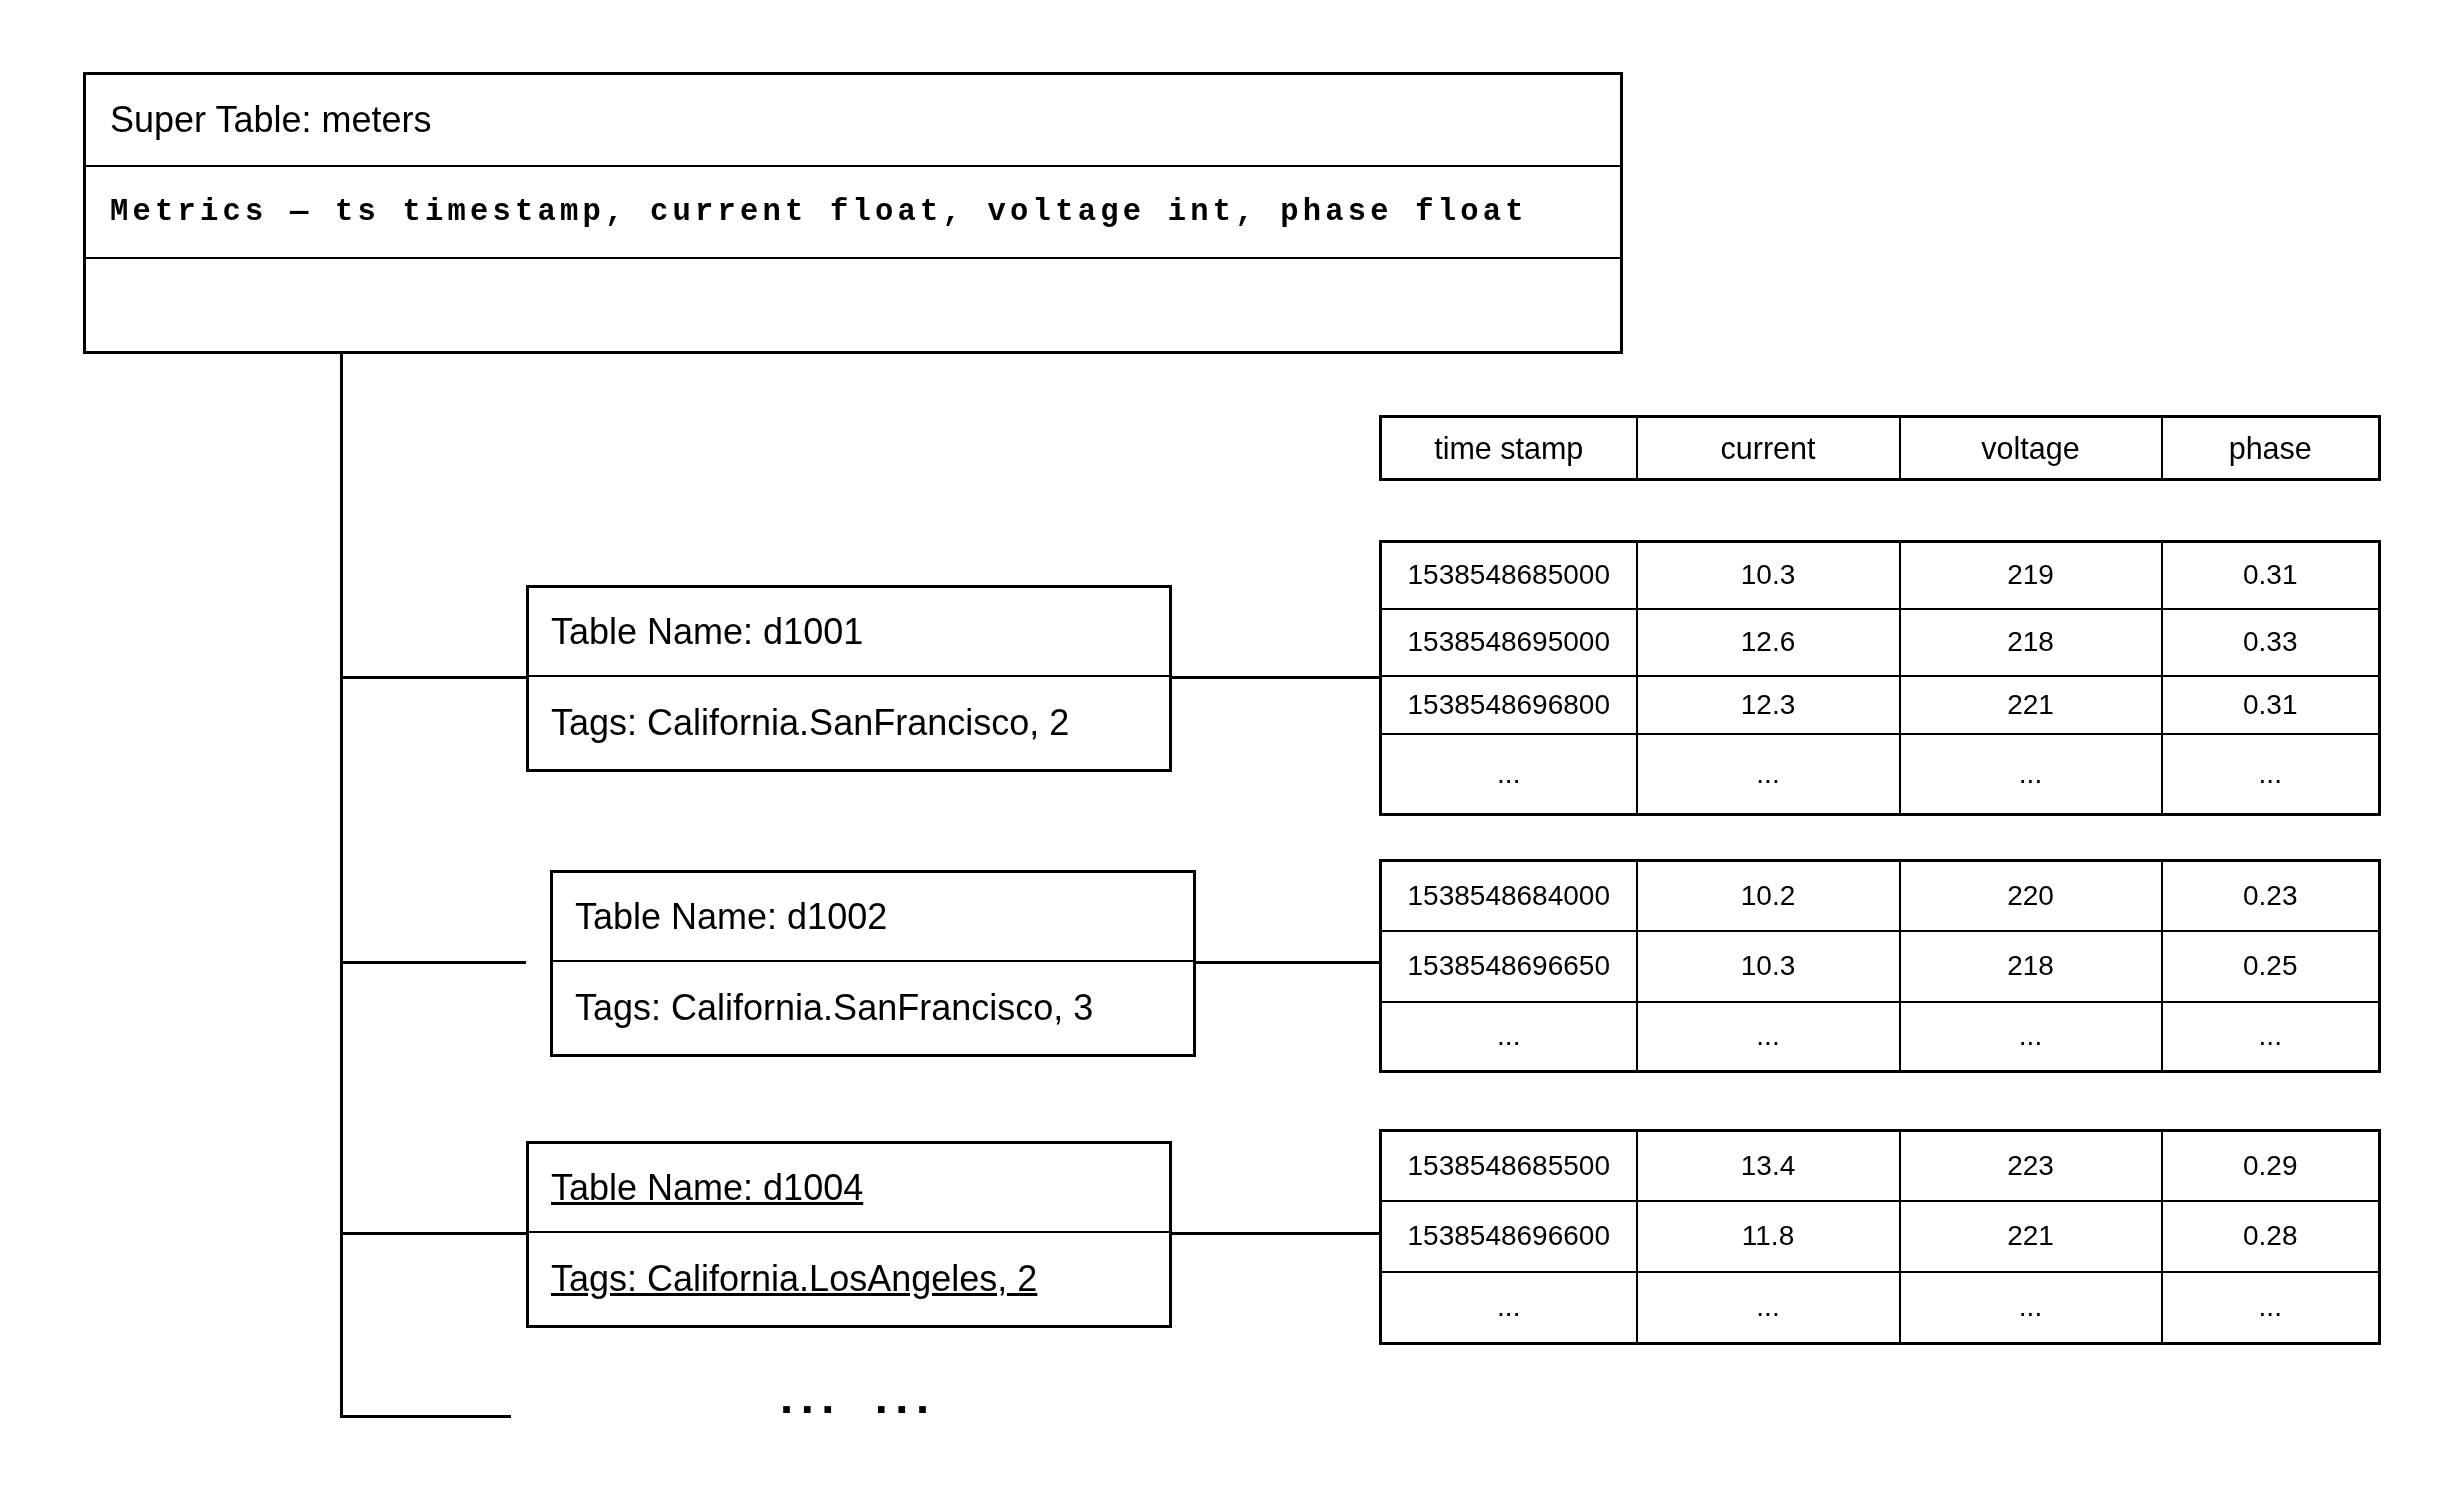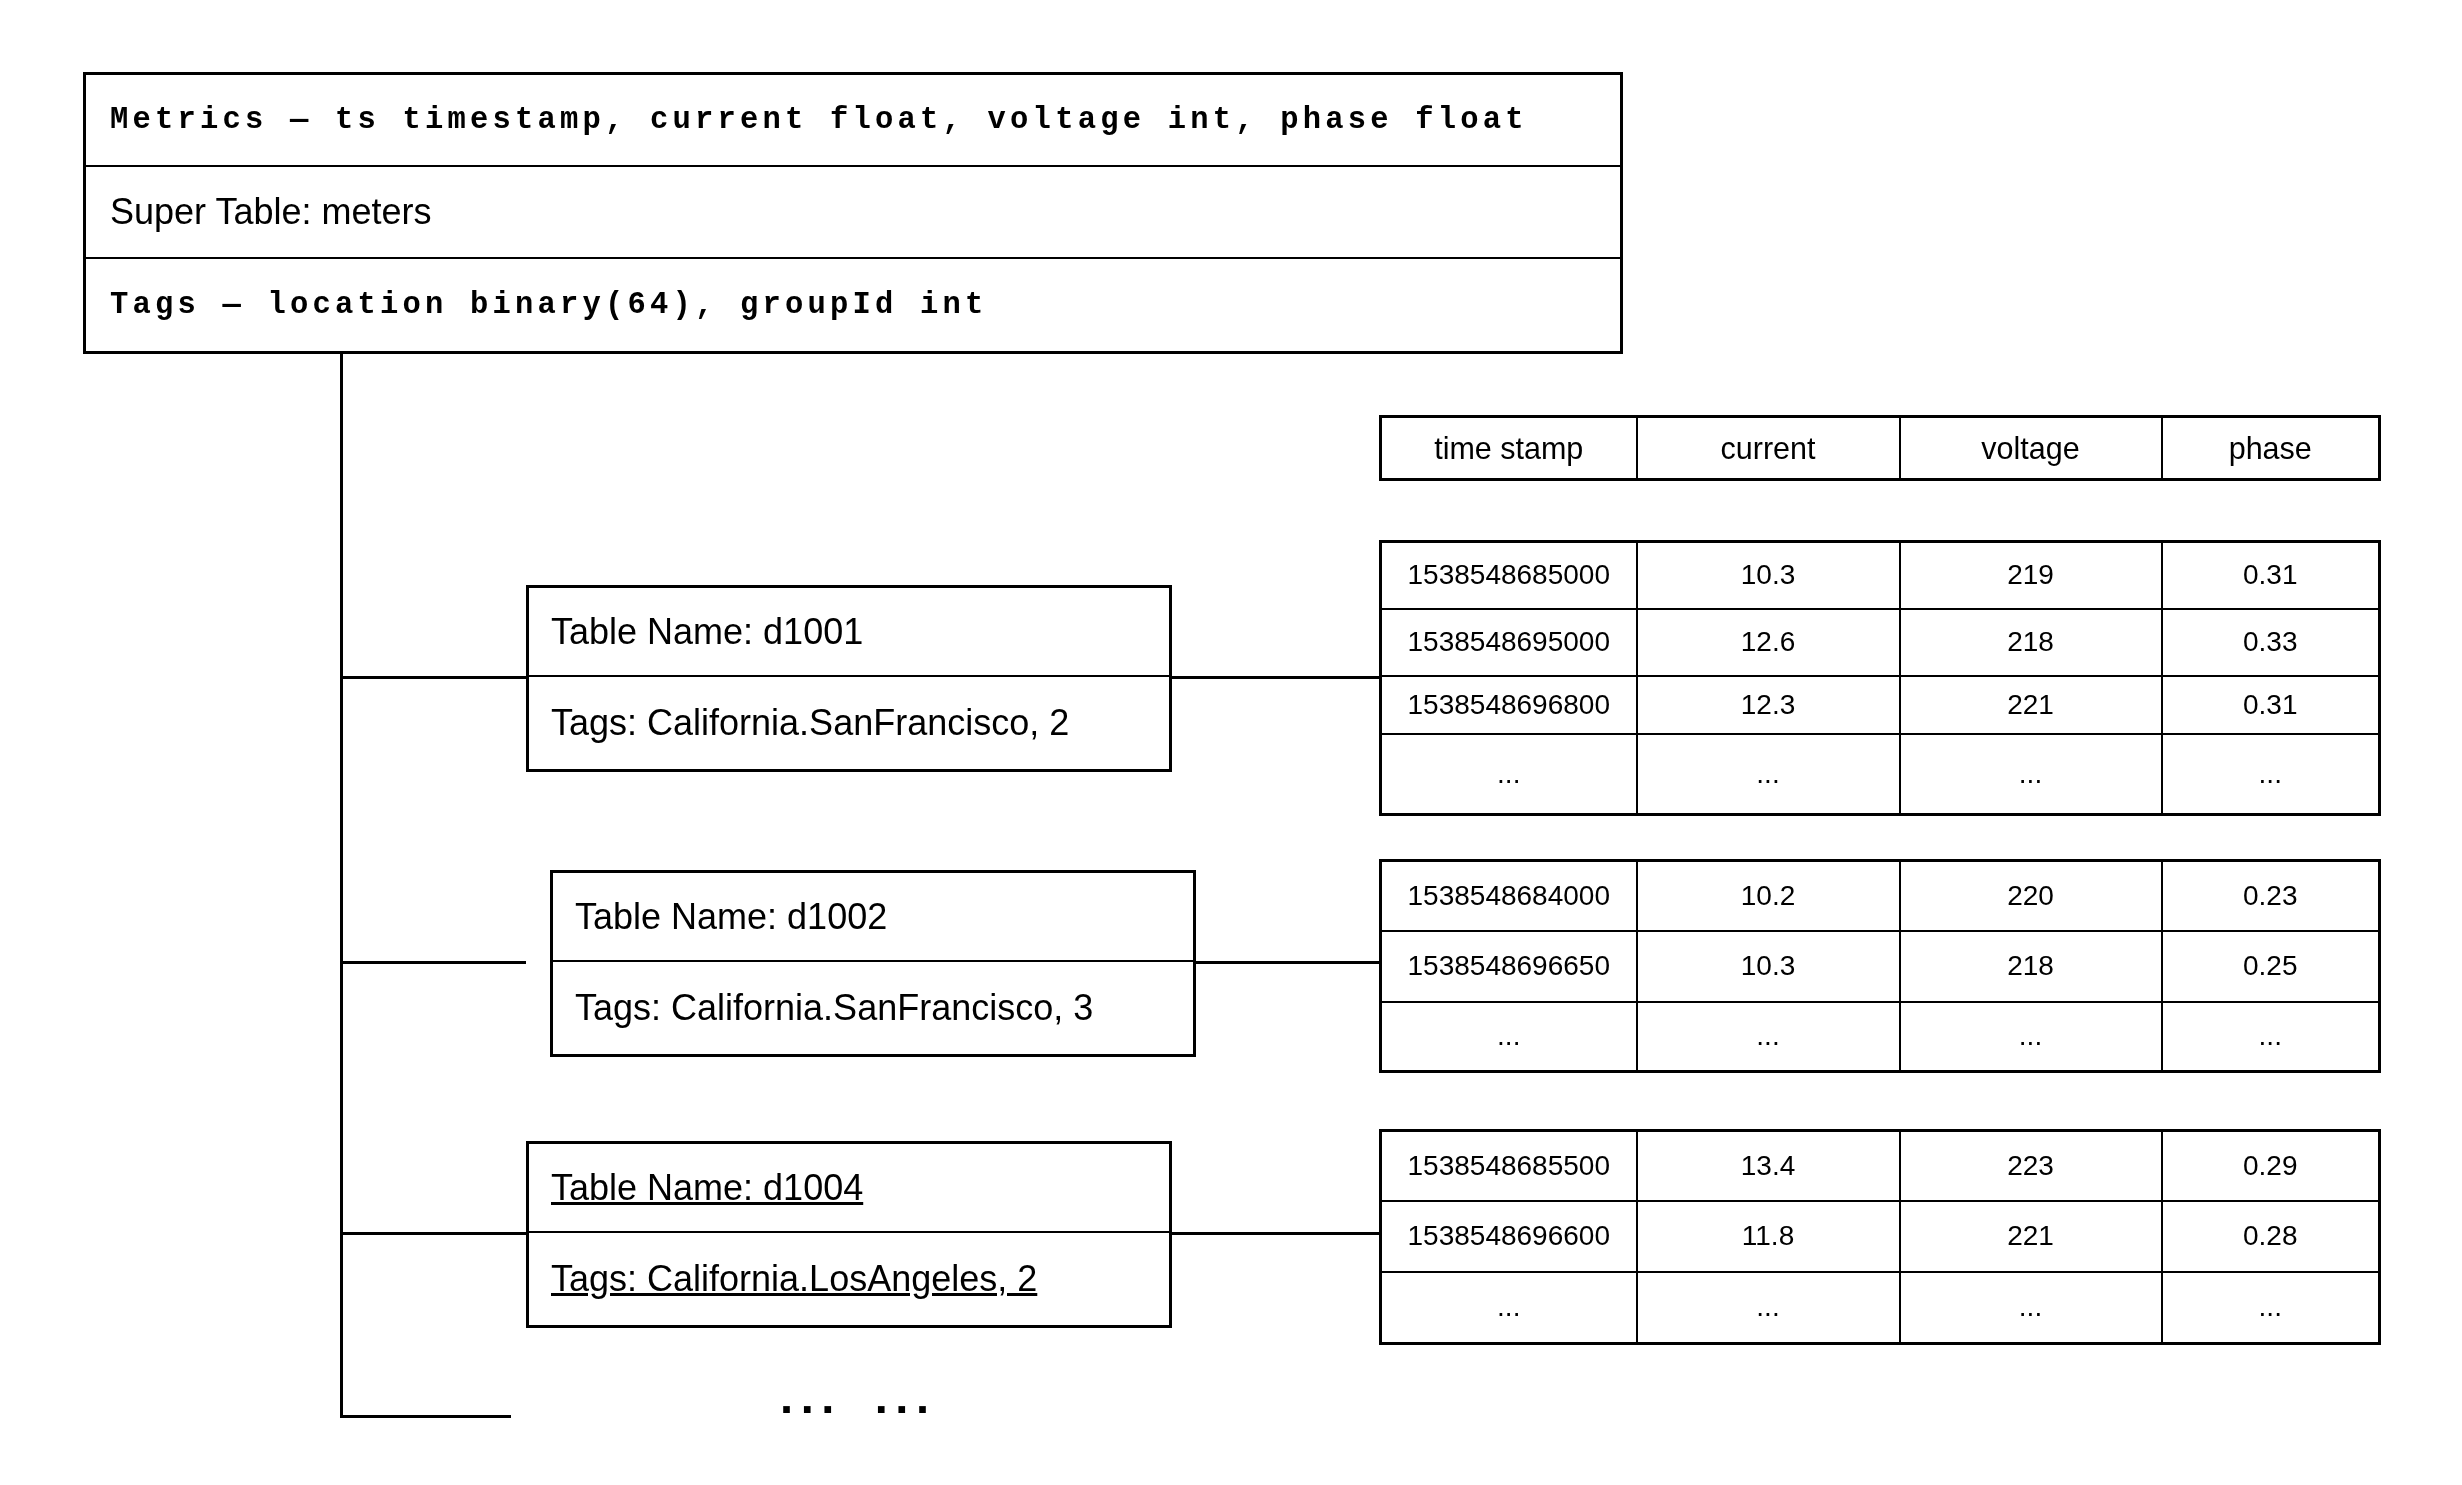--- a/index.html
+++ b/index.html
@@ -95,23 +95,22 @@
     word-spacing: 12px;
     white-space: nowrap;
   }
 </style>
 </head>
 <body>
 
 <div class="canvas">
 
   <div class="super-box">
+    <div class="super-row">Super Table: meters</div>
     <div class="super-row mono">Metrics — ts timestamp, current float, voltage int, phase float</div>
-    <div class="super-row">Super Table: meters</div>
-    <div class="super-row mono last">Tags — location binary(64), groupId int</div>
   </div>
 
   <div class="line" style="left:340px; top:354px; width:2.5px; height:1064px;"></div>
   <div class="line" style="left:340px; top:676px; width:186px; height:2.5px;"></div>
   <div class="line" style="left:340px; top:961px; width:186px; height:2.5px;"></div>
   <div class="line" style="left:340px; top:1232px; width:186px; height:2.5px;"></div>
   <div class="line" style="left:340px; top:1415px; width:171px; height:2.5px;"></div>
 
   <div class="line" style="left:1170px; top:676px; width:209px; height:2.5px;"></div>
   <div class="line" style="left:1170px; top:961px; width:209px; height:2.5px;"></div>

